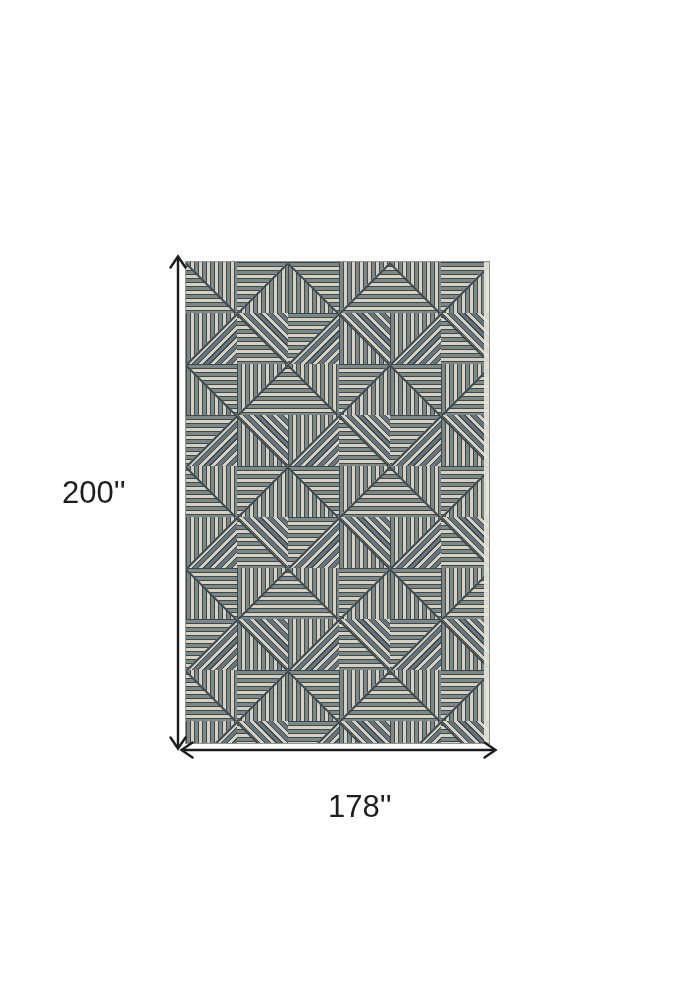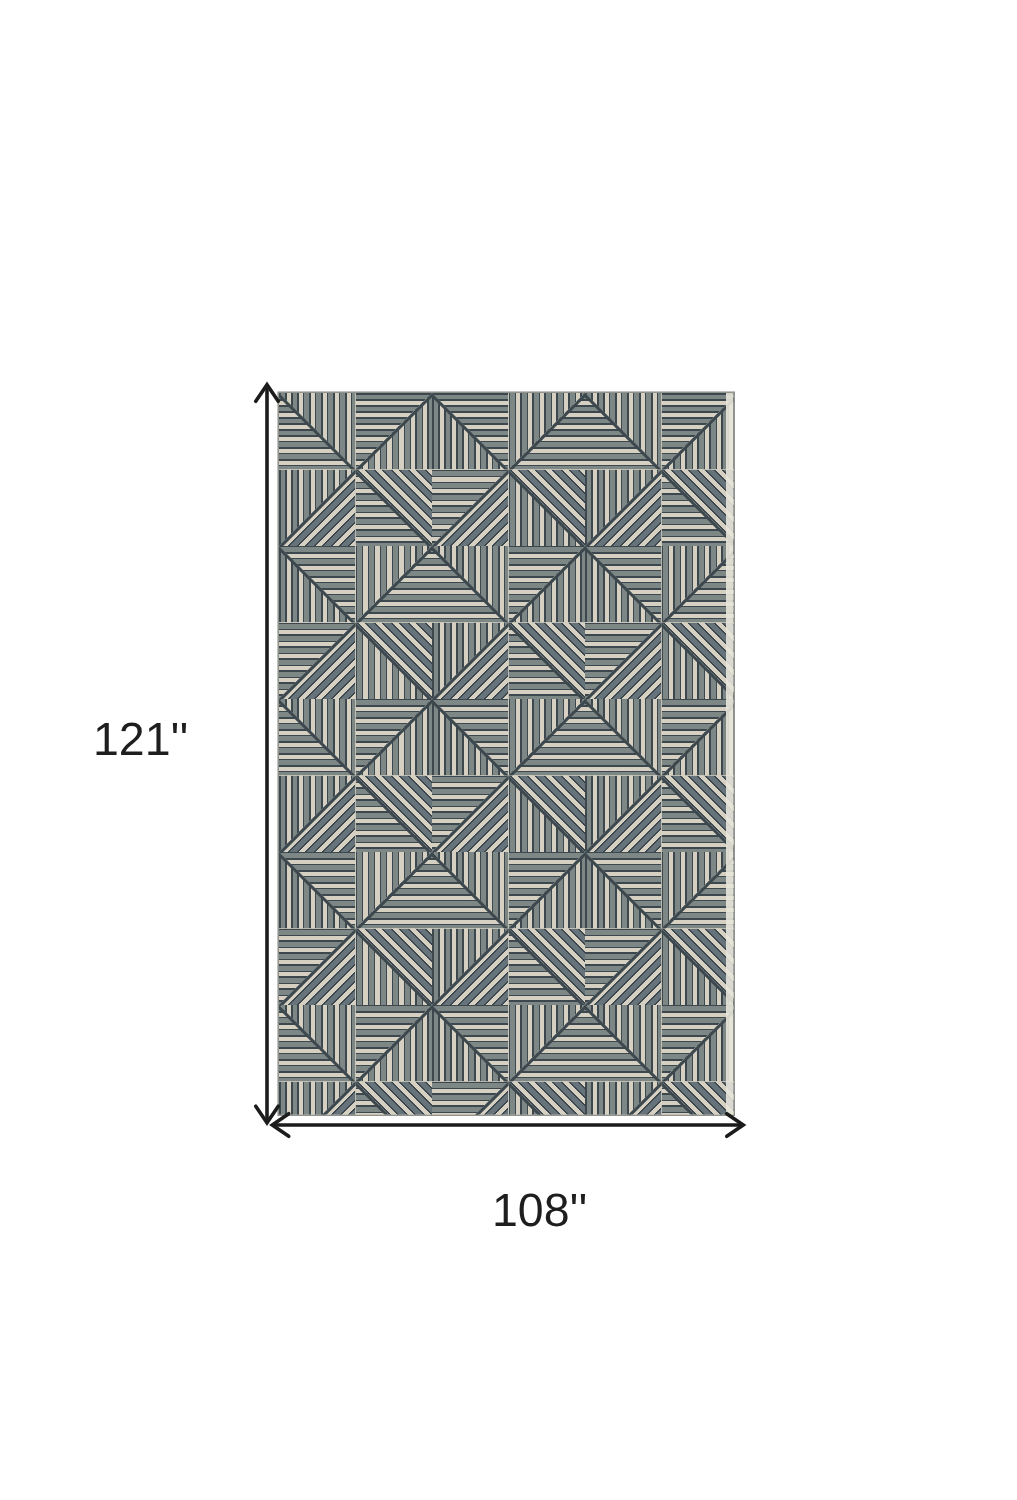--- a/index.html
+++ b/index.html
@@ -355,15 +355,15 @@
       <path d="M170.5 267.5 L178 256.5 L185.5 267.5"></path>
       <path d="M170.5 737.5 L178 748.5 L185.5 737.5"></path>
     </g>
     <g fill="none" stroke-width="2.4" stroke-linecap="round" stroke-linejoin="miter" class="arrow-stroke" stroke="#1c1c1c">
       <path d="M183 750 L494 750"></path>
       <path d="M192.5 742.5 L181.5 750 L192.5 757.5"></path>
       <path d="M484.5 742.5 L495.5 750 L484.5 757.5"></path>
     </g>
   </svg>
 
-  <span class="dim-label height">121''</span>
-  <span class="dim-label width">108''</span>
+  <span class="dim-label height">200''</span>
+  <span class="dim-label width">178''</span>
 </div>
 
 </body></html>

